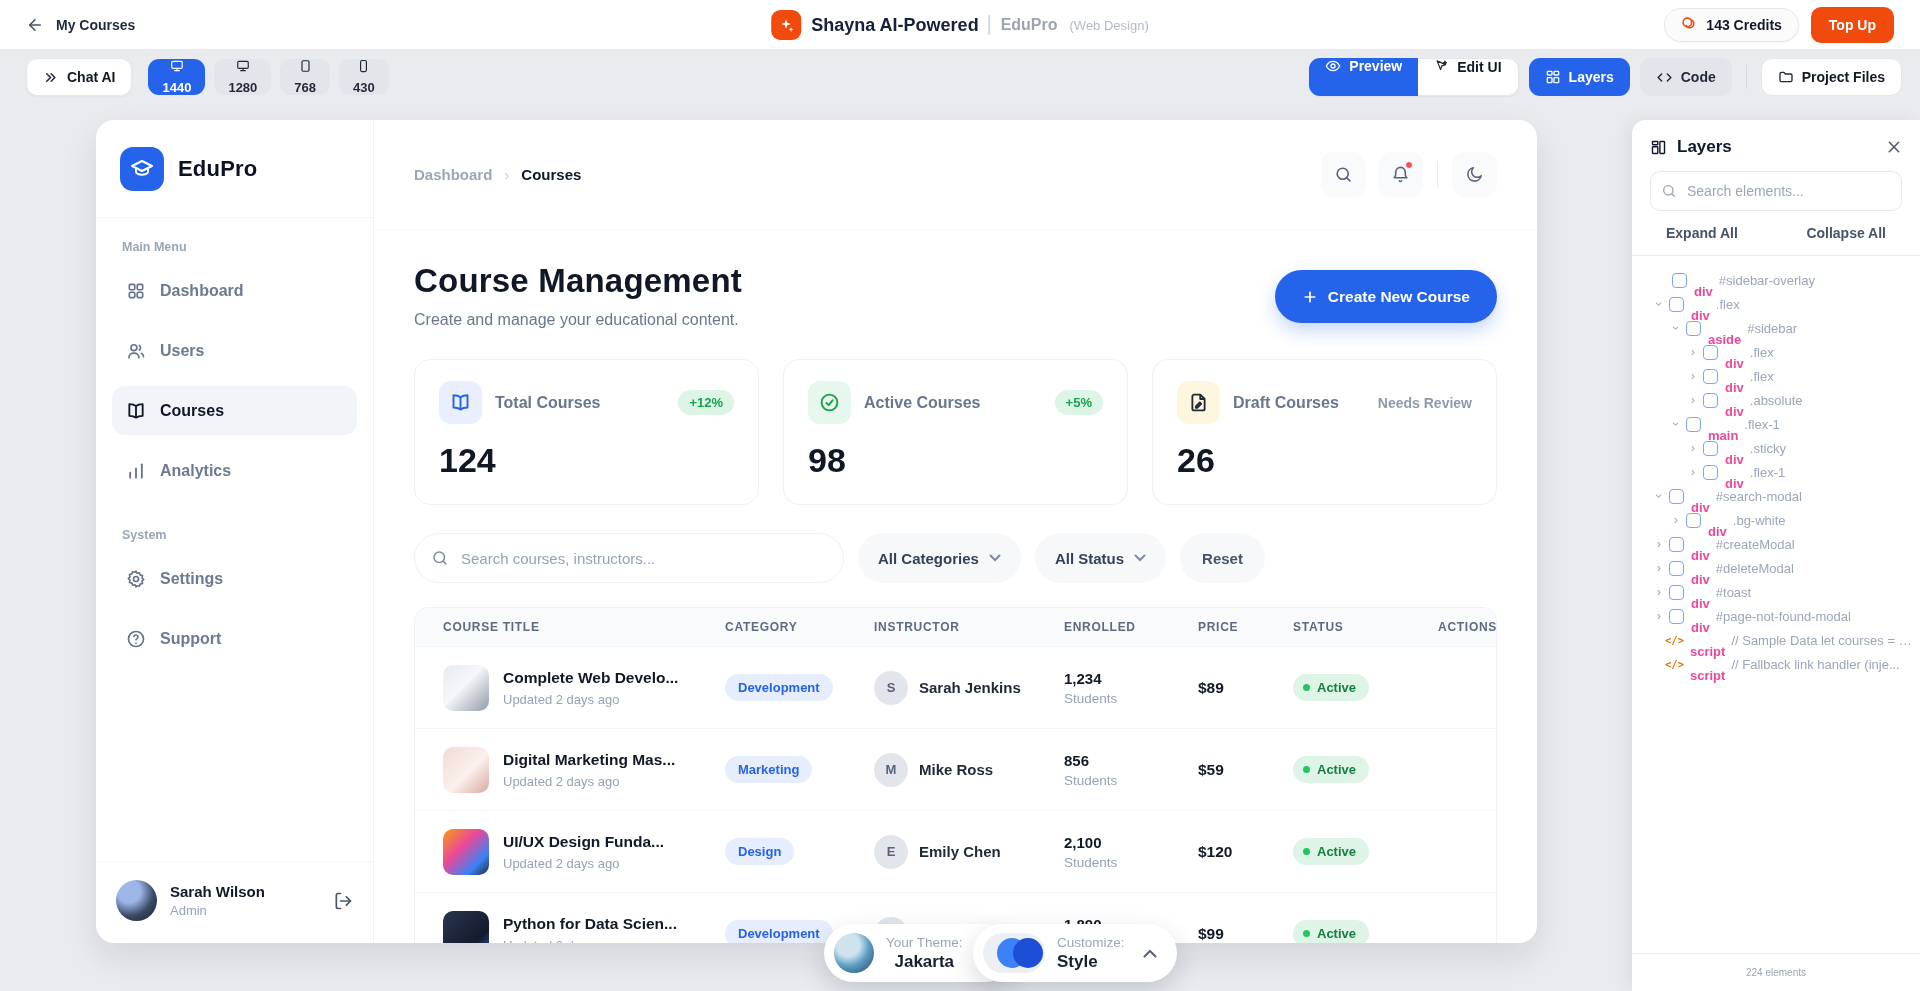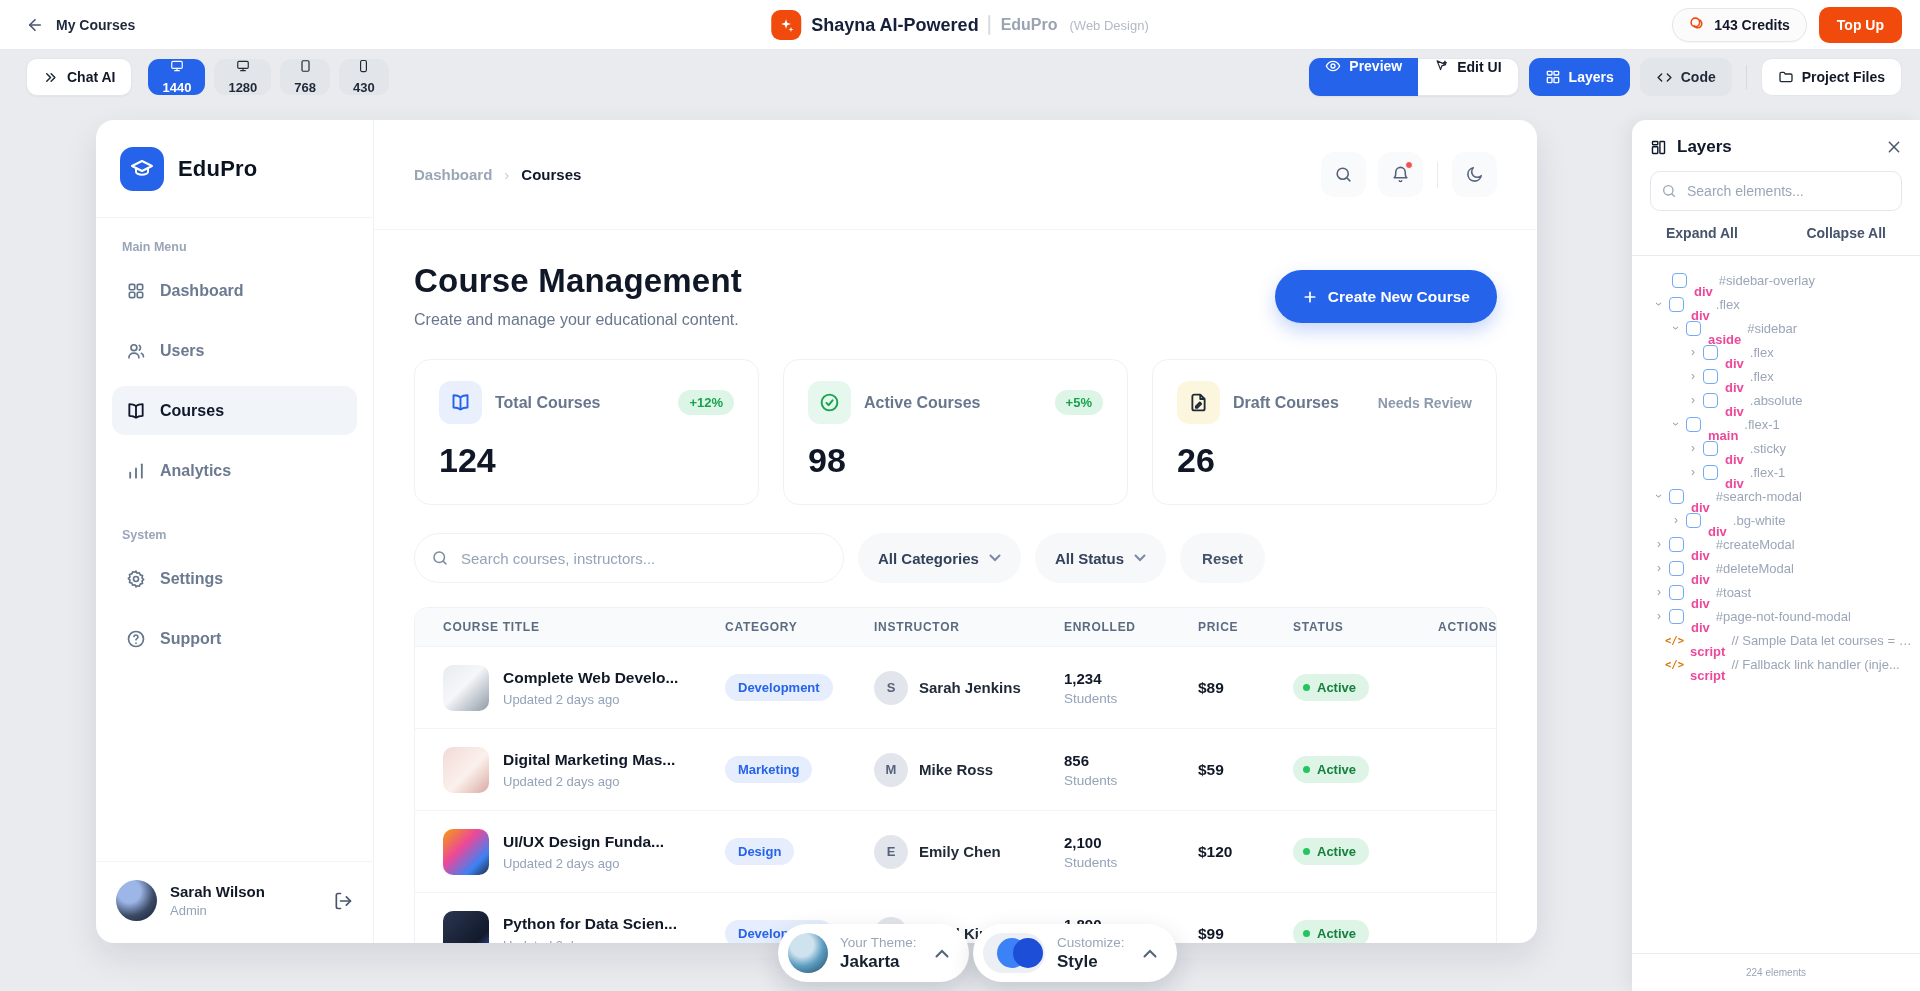--- a/index.html
+++ b/index.html
@@ -14,21 +14,21 @@
   .back-btn { display:flex; align-items:center; color:#475569; cursor:pointer; }
   .tb-title { font-size:14px; font-weight:700; color:#1e293b; }
   .tb-center { position:absolute; left:50%; top:0; height:50px; transform:translateX(-50%);
     display:flex; align-items:center; gap:10px; }
   .shayna-ico { width:30px; height:30px; border-radius:9px; background:#f04b0d; display:flex;
     align-items:center; justify-content:center; color:#fff; }
   .tb-project { font-size:18px; font-weight:800; color:#17203a; }
   .tb-sep { width:2px; height:20px; background:#d6dae1; border-radius:2px; }
   .tb-app { font-size:16px; font-weight:700; color:#9aa3b2; }
   .tb-type { font-size:13px; color:#b3bac6; margin-left:2px; }
-  .tb-right { margin-left:auto; display:flex; align-items:center; gap:12px; padding-right:18px; }
+  .tb-right { margin-left:auto; display:flex; align-items:center; gap:12px; padding-right:26px; }
   .credits-pill { display:flex; align-items:center; gap:8px; height:34px; padding:0 16px;
     border:1px solid #e5e7eb; border-radius:18px; background:#fbfbfc; box-shadow:0 1px 2px rgba(0,0,0,.04);
     font-size:14px; font-weight:800; color:#111827; cursor:pointer; }
   .topup-btn { height:36px; padding:0 18px; border-radius:10px; background:#f04b0d; color:#fff;
     font-size:14px; font-weight:800; display:flex; align-items:center; cursor:pointer; }
 
   
   .toolbar { position:absolute; left:0; top:50px; width:1920px; height:54px; display:flex; align-items:center; }
   .chat-btn { margin-left:26px; display:flex; align-items:center; gap:9px; height:38px; padding:0 16px;
     background:#fff; border:1px solid #e3e6ea; border-radius:11px; font-size:14px; font-weight:700;
@@ -179,21 +179,21 @@
   .t-sel { color:#9aa6b8; white-space:nowrap; overflow:hidden; text-overflow:ellipsis; }
   .t-code { color:#d97706; font-family:"DejaVu Sans Mono", monospace; font-size:10.5px; font-weight:700;
     margin:0 6px 0 3px; flex:none; }
   .p-foot { position:absolute; left:0; right:0; bottom:0; height:38px; border-top:1px solid #e7ebf0;
     display:flex; align-items:center; justify-content:center; font-size:10px; color:#9aa6b8; }
 
   
   .fpill { position:absolute; top:924px; height:58px; background:#fff; border-radius:29px;
     box-shadow:0 10px 26px rgba(15,23,42,.16); display:flex; align-items:center; gap:12px;
     padding:0 20px 0 10px; cursor:pointer; z-index:5; }
-  .fp-theme { left:778px; }
+  .fp-theme { left:824px;text-align:center; }
   .fp-custom { left:973px; }
   .fp-circle { width:40px; height:40px; border-radius:50%;
     background:radial-gradient(circle at 35% 30%, #cfe3ee 0 30%, #5d9ec2 55%, #23415a 100%); }
   .fp-swatch { width:62px; height:40px; border-radius:20px; background:#eceff3; position:relative; flex:none; }
   .fp-swatch .s1 { position:absolute; left:14px; top:5px; width:30px; height:30px; border-radius:50%; background:#3b82f6; }
   .fp-swatch .s2 { position:absolute; left:30px; top:5px; width:30px; height:30px; border-radius:50%; background:#1d4ed8; }
   .fp-label { font-size:13.5px; color:#9aa6b8; }
   .fp-value { font-size:17px; font-weight:800; color:#16202f; margin-top:2px; }
   .fp-chev { color:#55627a; margin-left:6px; }
 </style>

